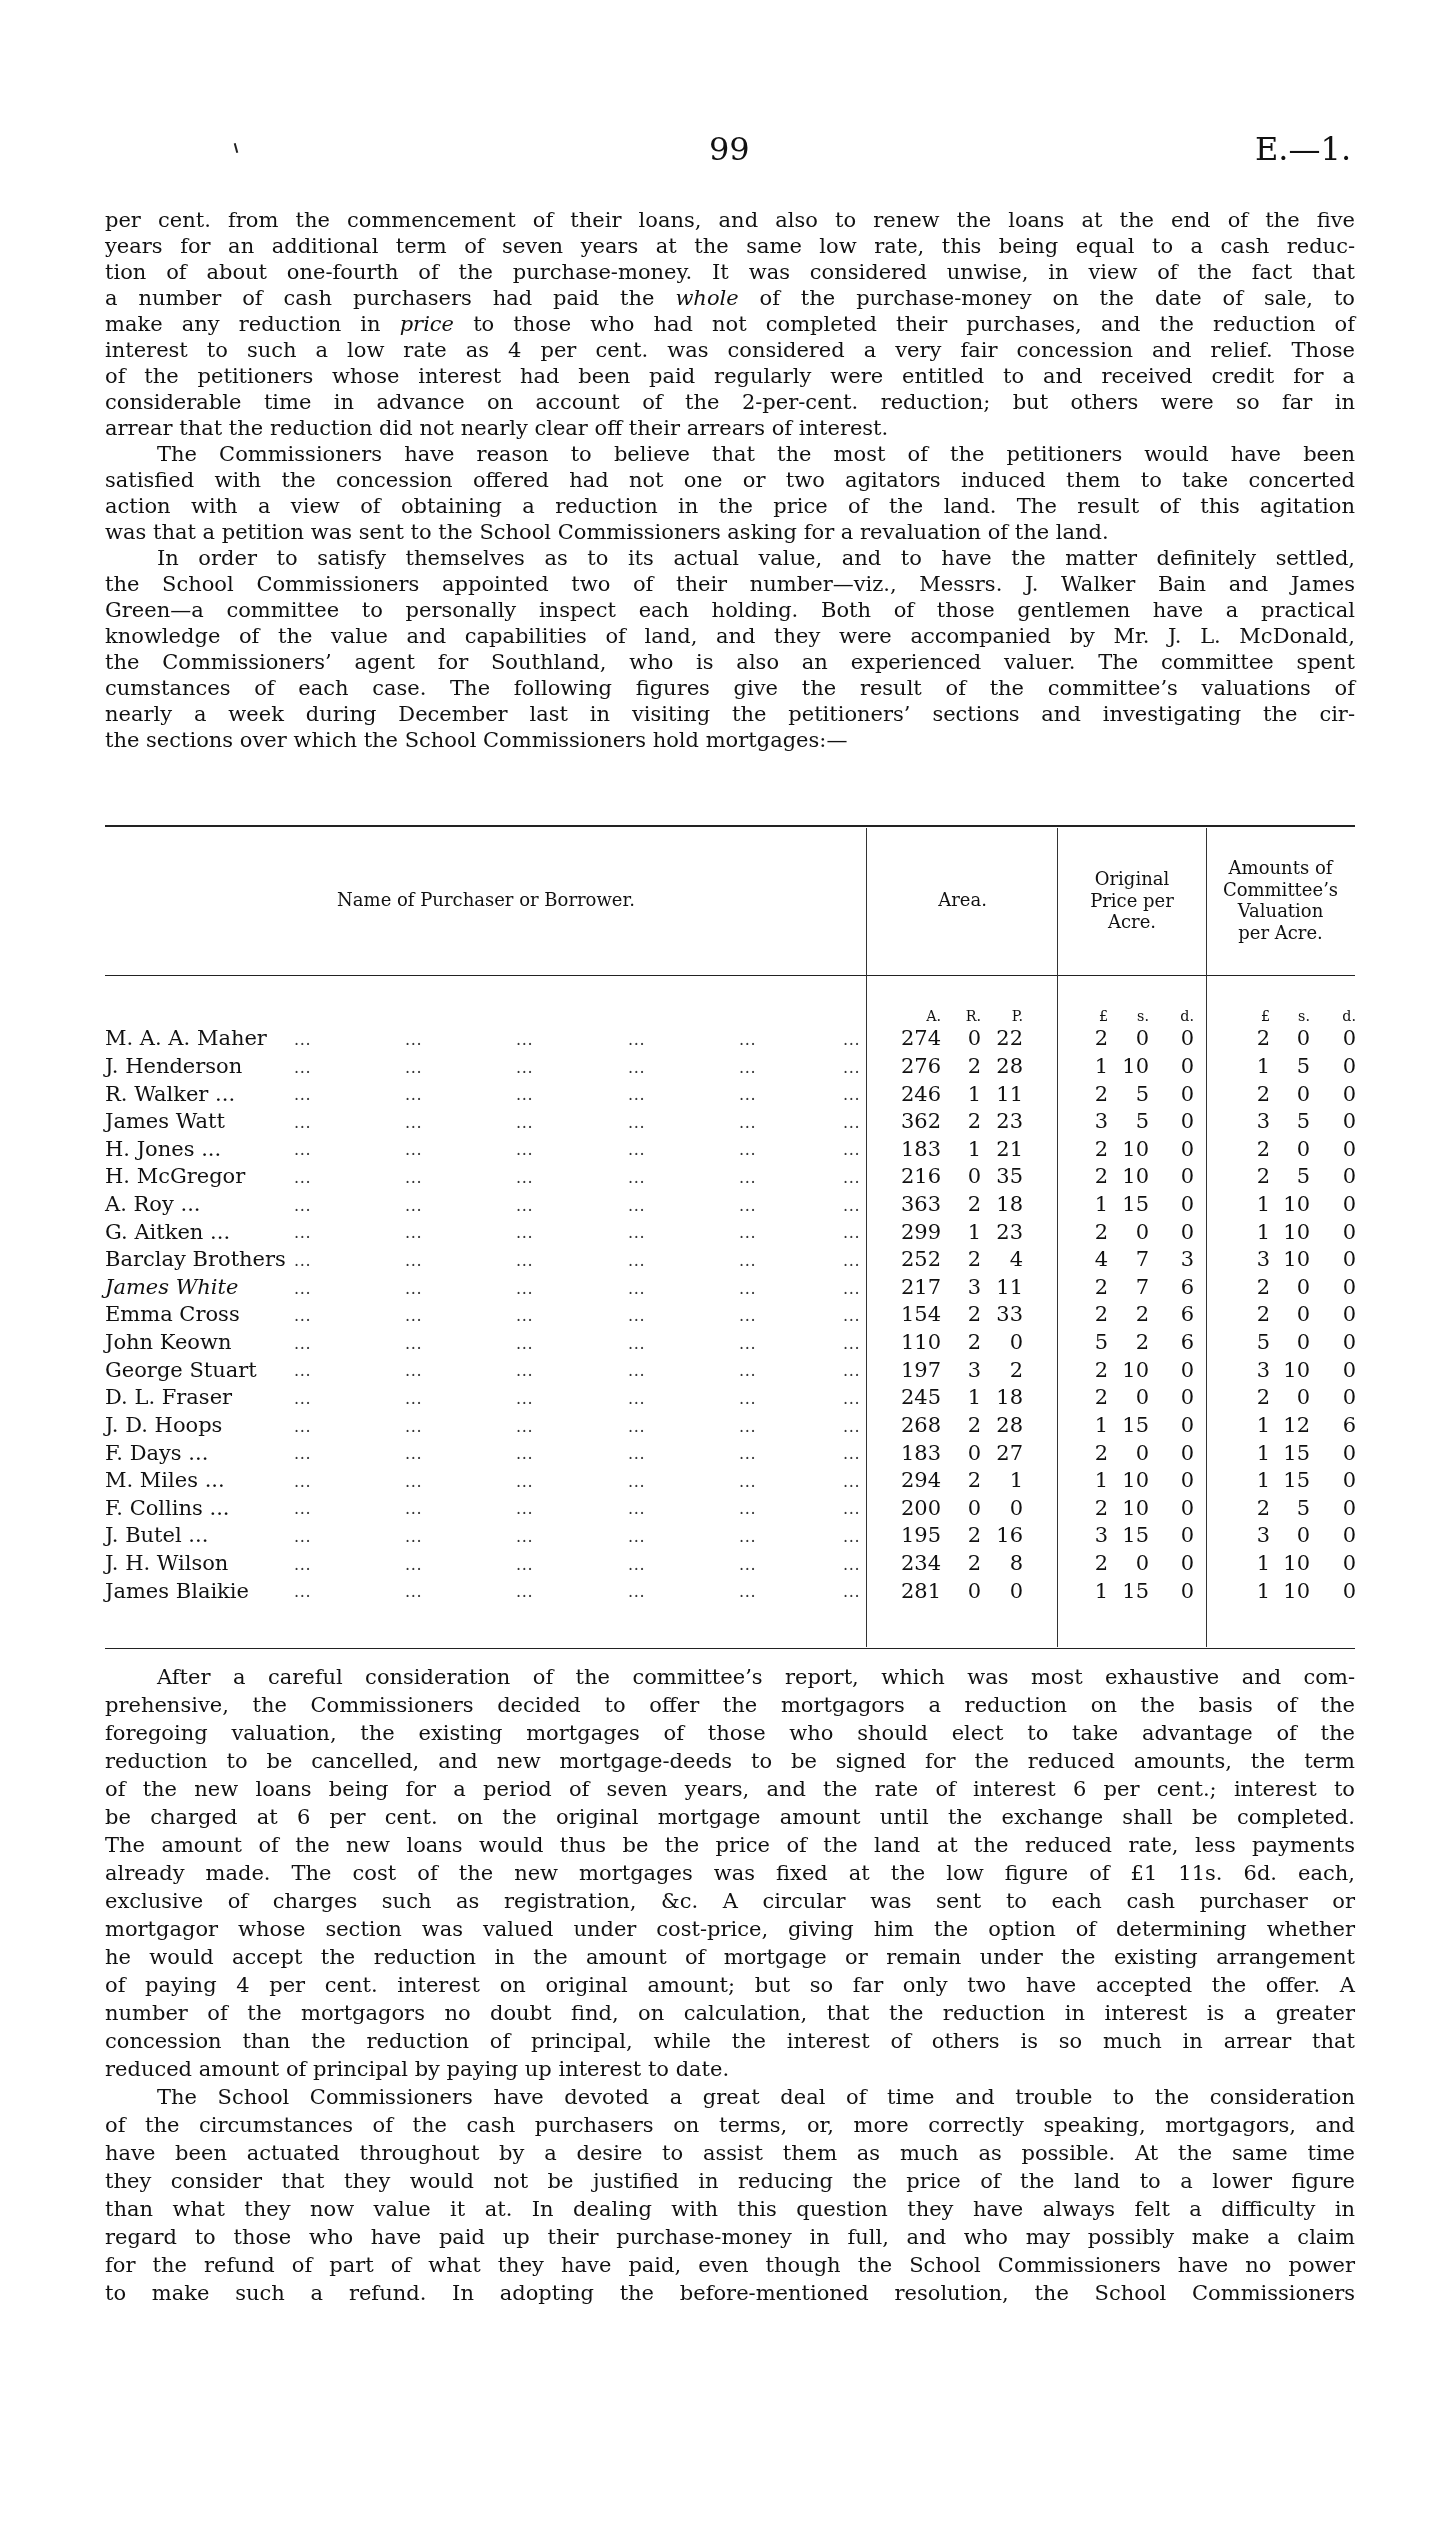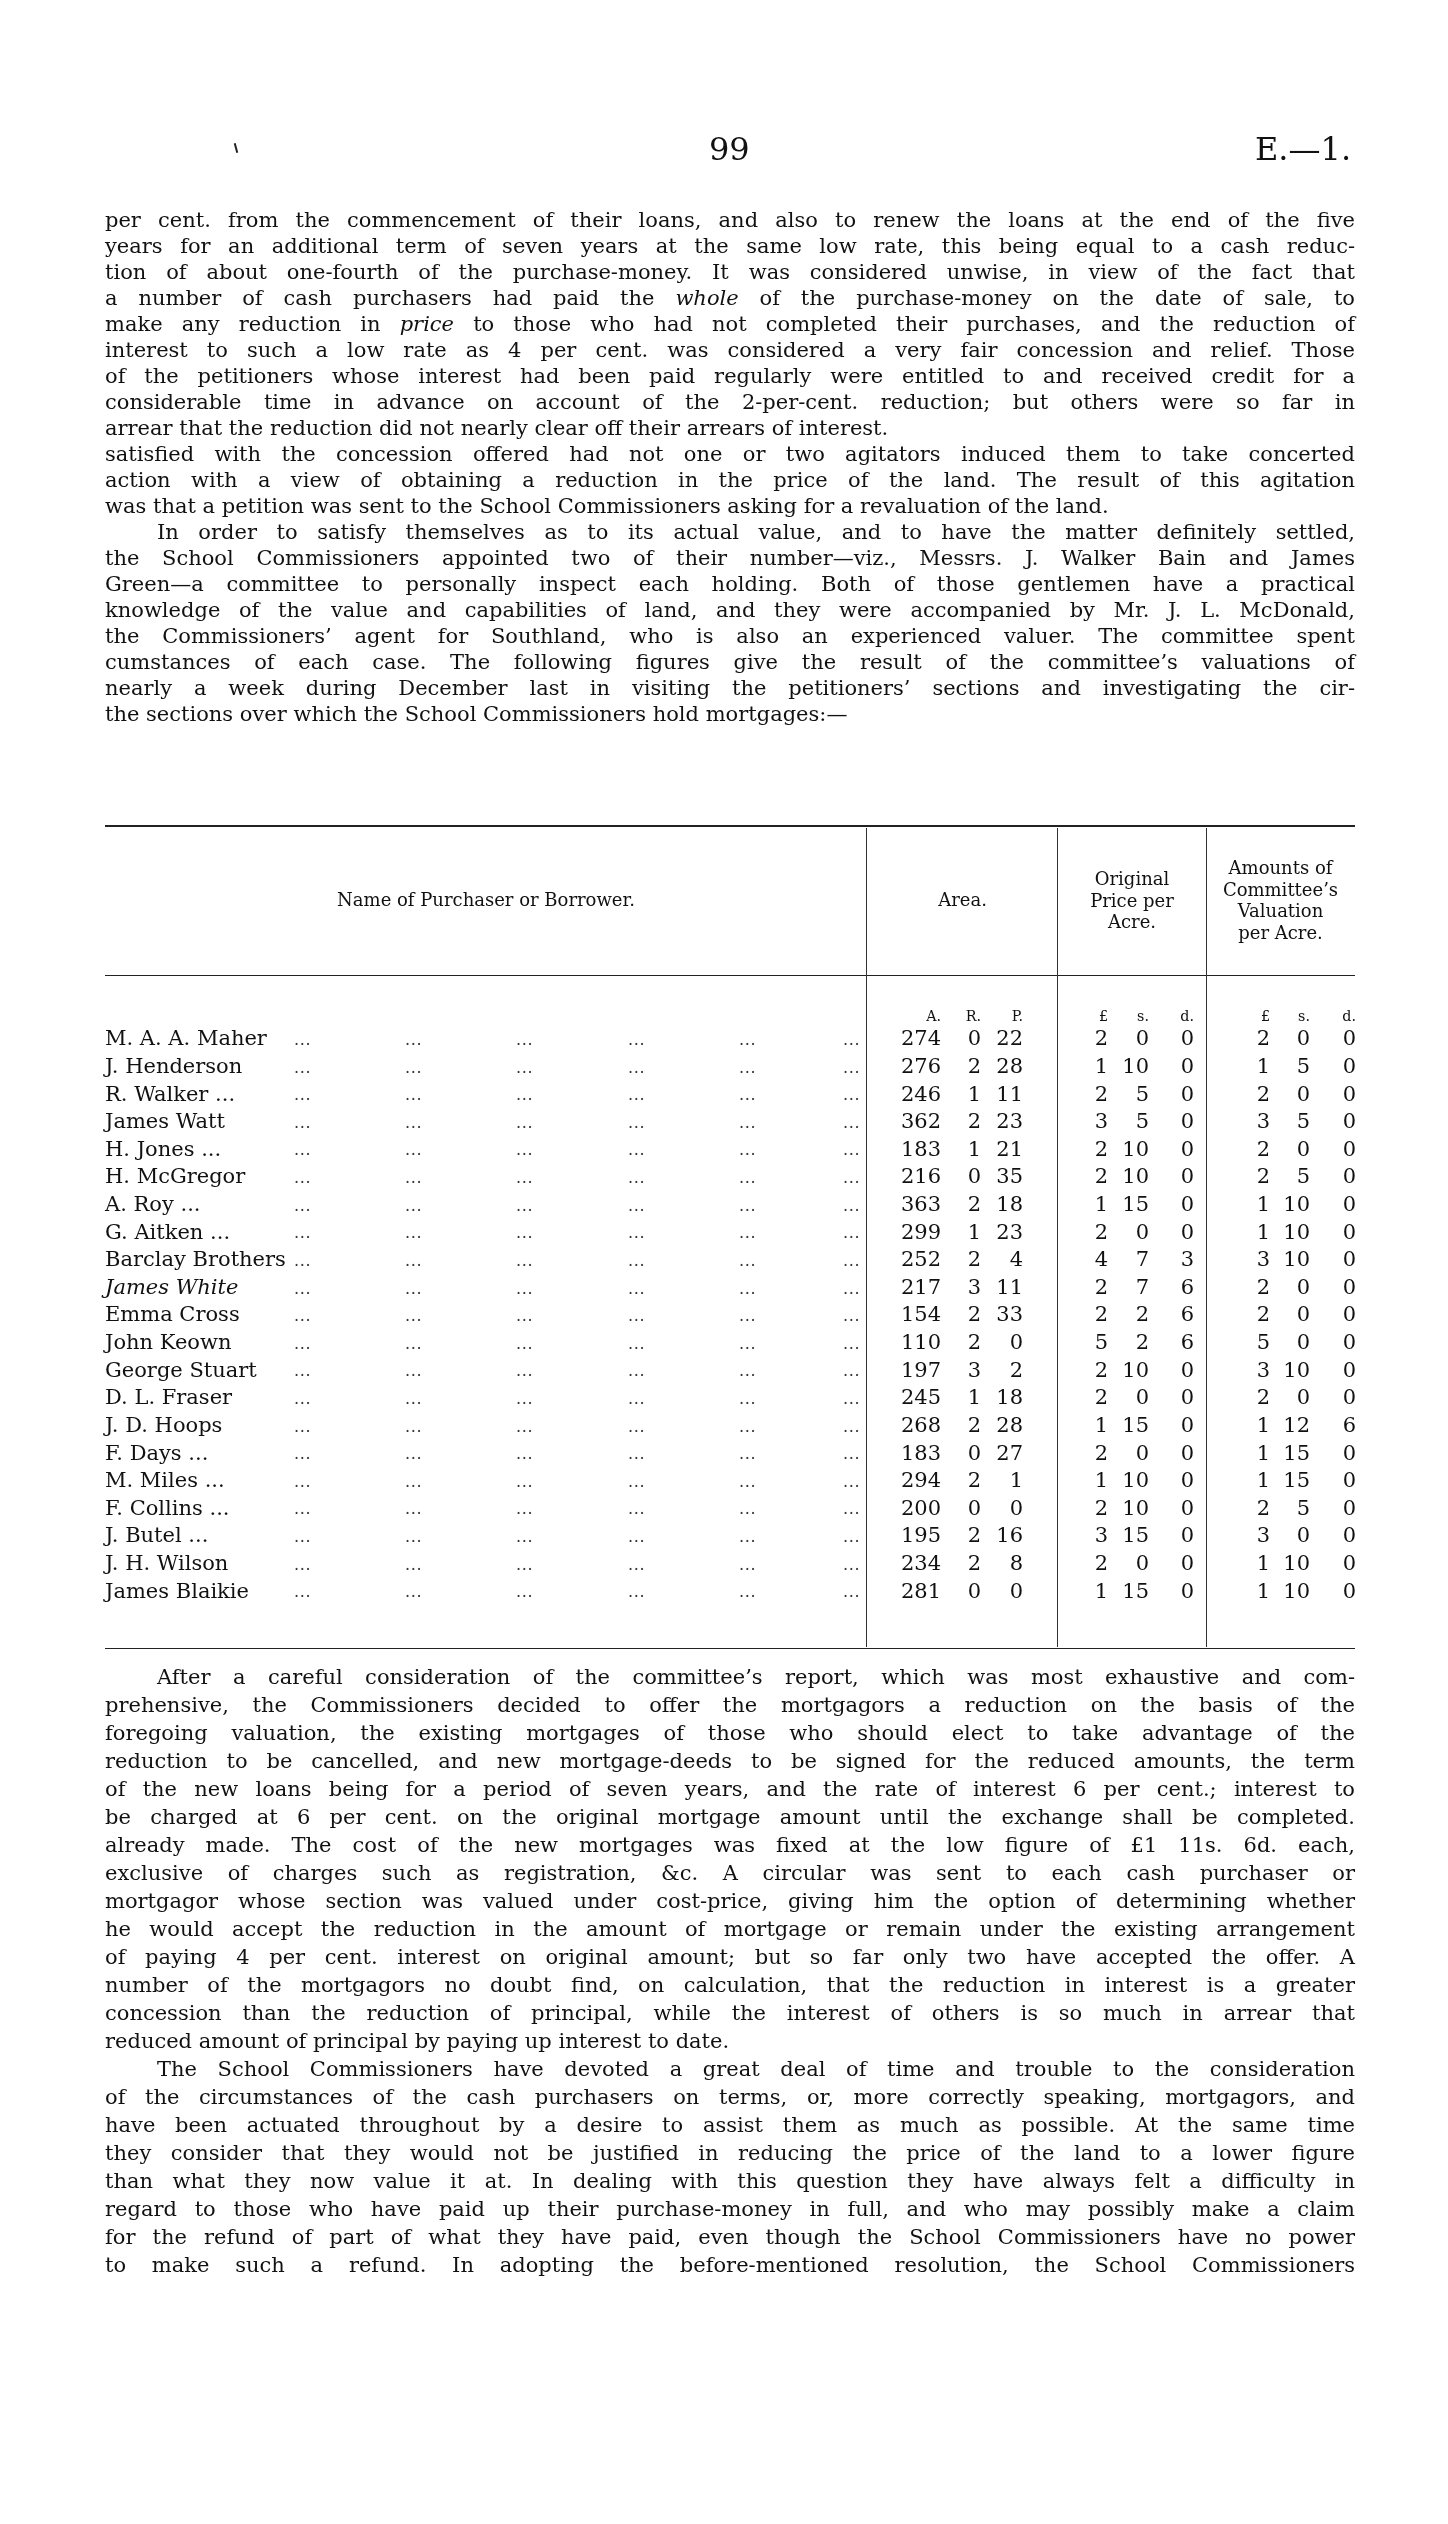--- a/index.html
+++ b/index.html
@@ -38,20 +38,21 @@
   <div class="block" id="intro-block" style="top:207px;">
       <span class="ln">per cent. from the commencement of their loans, and also to renew the loans at the end of the five</span>
       <span class="ln">years for an additional term of seven years at the same low rate, this being equal to a cash reduc-</span>
       <span class="ln">tion of about one-fourth of the purchase-money.  It was considered unwise, in view of the fact that</span>
       <span class="ln">a number of cash purchasers had paid the <span class="ital">whole</span> of the purchase-money on the date of sale, to</span>
       <span class="ln">make any reduction in <span class="ital">price</span> to those who had not completed their purchases, and the reduction of</span>
       <span class="ln">interest to such a low rate as 4 per cent. was considered a very fair concession and relief.  Those</span>
       <span class="ln">of the petitioners whose interest had been paid regularly were entitled to and received credit for a</span>
       <span class="ln">considerable time in advance on account of the 2-per-cent. reduction; but others were so far in</span>
       <span class="ln end">arrear that the reduction did not nearly clear off their arrears of interest.</span>
+      <span class="ln ind">The Commissioners have reason to believe that the most of the petitioners would have been</span>
       <span class="ln">satisfied with the concession offered had not one or two agitators induced them to take concerted</span>
       <span class="ln">action with a view of obtaining a reduction in the price of the land.  The result of this agitation</span>
       <span class="ln end">was that a petition was sent to the School Commissioners asking for a revaluation of the land.</span>
       <span class="ln ind">In order to satisfy themselves as to its actual value, and to have the matter definitely settled,</span>
       <span class="ln">the School Commissioners appointed two of their number—viz., Messrs. J. Walker Bain and James</span>
       <span class="ln">Green—a committee to personally inspect each holding.  Both of those gentlemen have a practical</span>
       <span class="ln">knowledge of the value and capabilities of land, and they were accompanied by Mr. J. L. McDonald,</span>
       <span class="ln">the Commissioners’ agent for Southland, who is also an experienced valuer.  The committee spent</span>
       <span class="ln">cumstances of each case.  The following figures give the result of the committee’s valuations of</span>
       <span class="ln">nearly a week during December last in visiting the petitioners’ sections and investigating the cir-</span>
@@ -473,20 +474,21 @@
       </div>
   </div>
 
   <div class="block block2" id="concl-block" style="top:1663px;">
       <span class="ln ind">After a careful consideration of the committee’s report, which was most exhaustive and com-</span>
       <span class="ln">prehensive, the Commissioners decided to offer the mortgagors a reduction on the basis of the</span>
       <span class="ln">foregoing valuation, the existing mortgages of those who should elect to take advantage of the</span>
       <span class="ln">reduction to be cancelled, and new mortgage-deeds to be signed for the reduced amounts, the term</span>
       <span class="ln">of the new loans being for a period of seven years, and the rate of interest 6 per cent.; interest to</span>
       <span class="ln">be charged at 6 per cent. on the original mortgage amount until the exchange shall be completed.</span>
+      <span class="ln">The amount of the new loans would thus be the price of the land at the reduced rate, less payments</span>
       <span class="ln">already made.  The cost of the new mortgages was fixed at the low figure of £1 11s. 6d. each,</span>
       <span class="ln">exclusive of charges such as registration, &amp;c.  A circular was sent to each cash purchaser or</span>
       <span class="ln">mortgagor whose section was valued under cost-price, giving him the option of determining whether</span>
       <span class="ln">he would accept the reduction in the amount of mortgage or remain under the existing arrangement</span>
       <span class="ln">of paying 4 per cent. interest on original amount; but so far only two have accepted the offer.  A</span>
       <span class="ln">number of the mortgagors no doubt find, on calculation, that the reduction in interest is a greater</span>
       <span class="ln">concession than the reduction of principal, while the interest of others is so much in arrear that</span>
       <span class="ln end">reduced amount of principal by paying up interest to date.</span>
       <span class="ln ind">The School Commissioners have devoted a great deal of time and trouble to the consideration</span>
       <span class="ln">of the circumstances of the cash purchasers on terms, or, more correctly speaking, mortgagors, and</span>

